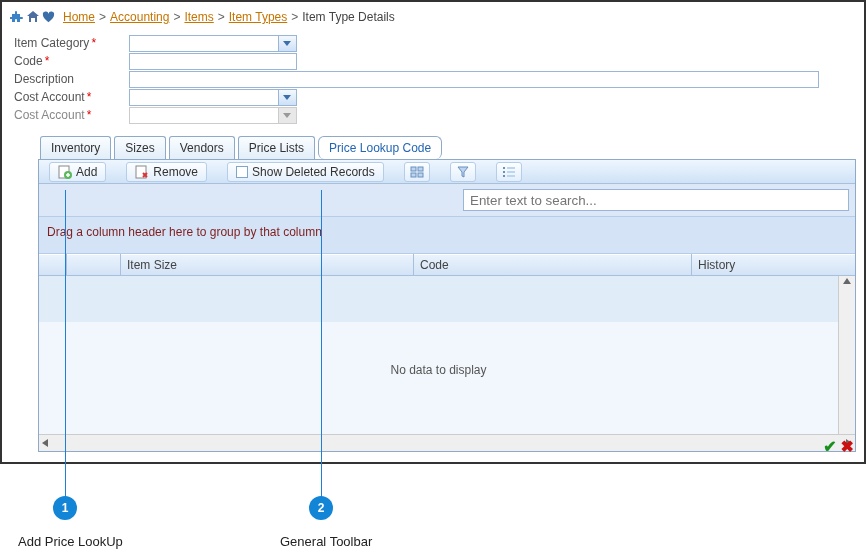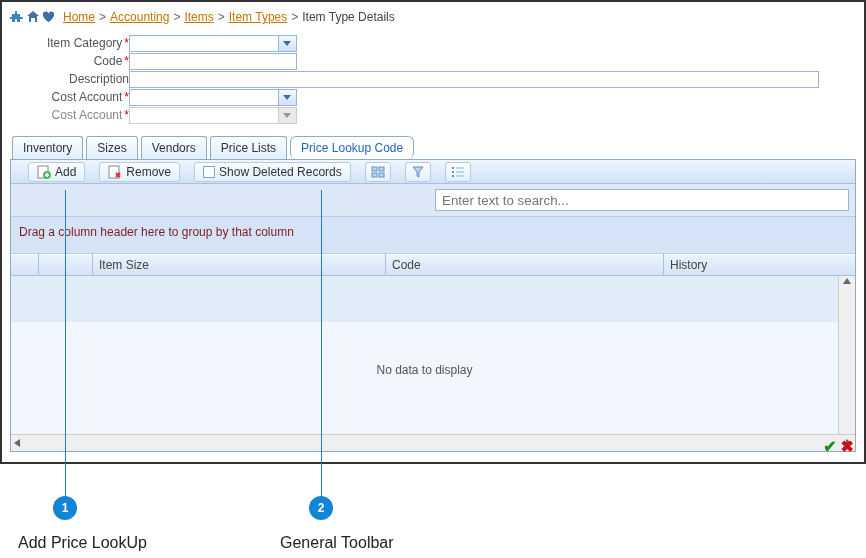--- a/index.html
+++ b/index.html
@@ -4,38 +4,38 @@
 <style>
 * { box-sizing: border-box; margin: 0; padding: 0; }
 body { font-family: Tahoma, Arial, sans-serif; font-size: 12px; color: #333; background: #fff; }
 .app { border: 2px solid #333; width: 866px; height: 464px; position: relative; background: #fff; padding: 6px 8px 8px 8px; }
 .breadcrumb { display: flex; align-items: flex-end; gap: 4px; padding: 2px 0 10px 0; color: #444; }
 .breadcrumb-icons { display: flex; align-items: center; gap: 2px; margin-right: 4px; }
 .bc-link { color: #c77400; text-decoration: underline; cursor: pointer; }
 .bc-sep { color: #666; }
 .bc-current { color: #444; }
 .form-area { display: flex; gap: 60px; padding: 0 4px 12px 4px; }
-.form-col { flex: 1; text-align: right; }
+.form-col { flex: 1; }
 .form-row { display: flex; align-items: center; height: 18px; margin-bottom: 0; }
 .form-label { width: 115px; color: #555; }
 .form-label.disabled { color: #888; }
 .req { color: #d00; margin-left: 2px; }
 .form-input { flex: 1; height: 17px; border: 1px solid #9ab6d6; background: #fff; position: relative; }
 .form-input.combo::after { content: ""; position: absolute; right: 0; top: 0; width: 17px; height: 15px; background: linear-gradient(#f3f8fe, #cde1f7); border-left: 1px solid #9ab6d6; }
 .form-input.combo .arrow { position: absolute; right: 5px; top: 5px; width: 0; height: 0; border-left: 4px solid transparent; border-right: 4px solid transparent; border-top: 5px solid #3a6fab; z-index: 2; }
 .form-input.combo.disabled::after { background: #e8e8e8; border-left: 1px solid #ccc; }
 .form-input.combo.disabled .arrow { border-top-color: #999; }
 .form-input.combo.disabled { border-color: #ccc; }
 .form-input.long { width: 690px; flex: none; }
-.tabs-wrap { padding: 0; }
+.tabs-wrap { padding: 0; margin-left: 28px; }
 .tabs { display: flex; gap: 3px; padding-left: 2px; }
 .tab { background: linear-gradient(#fafdff, #e2eef9); border: 1px solid #8fa9c9; border-bottom: none; padding: 4px 10px; color: #333; border-radius: 3px 3px 0 0; cursor: pointer; }
 .tab.active { background: #fff; color: #2366b5; position: relative; z-index: 2; border-radius: 6px; }
 .grid-panel { border: 1px solid #8fa9c9; background: #dce8f7; }
-.toolbar { display: flex; align-items: center; background: linear-gradient(#eef6ff, #cfe2f6); border-bottom: 1px solid #a9c0dd; height: 24px; padding: 0 17px; gap: 10px; }
+.toolbar { display: flex; align-items: center; background: linear-gradient(#eef6ff, #cfe2f6); border-bottom: 1px solid #a9c0dd; height: 24px; padding: 0 10px; gap: 16px; }
 .tbtn { display: flex; align-items: center; gap: 4px; padding: 2px 8px; border: 1px solid #b5cde8; border-radius: 3px; background: linear-gradient(#fcfeff, #e3effc); height: 20px; cursor: pointer; margin-right: 4px; }
 .tbtn.icon-only { padding: 2px 5px; }
 .tbtn .icon { width: 14px; height: 14px; }
 .toolbar .checkbox-lbl { display: inline-flex; align-items: center; gap: 4px; }
 .search-bar { display: flex; padding: 5px 6px; background: #dce8f7; border-bottom: 1px solid #b5cde8; }
 .search-bar .spacer { flex: 0 0 418px; }
 .search-input { flex: 1; height: 22px; border: 1px solid #9ab6d6; background: #fff; padding: 2px 6px; color: #888; }
 .group-zone { background: #d4e3f5; padding: 8px 8px 14px 8px; color: #7f1d1d; border-bottom: 1px solid #b5cde8; }
 .grid-head { display: flex; background: linear-gradient(#eaf3fd, #d3e3f6); border-top: 1px solid #fff; border-bottom: 1px solid #a9c0dd; height: 22px; align-items: center; }
 .gh-cell { border-right: 1px solid #a9c0dd; padding: 0 6px; color: #444; height: 22px; display: flex; align-items: center; }
@@ -52,21 +52,21 @@
 .hscroll .arrow { width:0;height:0;border-top:4px solid transparent;border-bottom:4px solid transparent;}
 .hscroll .arrow.left{border-right:6px solid #666;}
 .hscroll .arrow.right{border-left:6px solid #666;}
 .footer-actions { position: absolute; right: 10px; bottom: 6px; display: flex; gap: 4px; }
 .footer-actions .ok { color: #1a8f1a; font-size: 16px; font-weight: bold; }
 .footer-actions .cancel { color: #c11; font-size: 16px; font-weight: bold; }
 
 .callouts { position: relative; width: 866px; height: 94px; }
 .callout-line { position: absolute; width: 1px; background: #1f7ed8; }
 .callout-bubble { position: absolute; width: 24px; height: 24px; background: #1285d6; border-radius: 50%; color: #fff; font-weight: bold; display:flex; align-items:center; justify-content:center; font-size:12px; }
-.callout-label { position: absolute; color: #222; font-size: 16px; } 
+.callout-label { position: absolute; color: #222; font-size: 13px; } 
 </style>
 </head>
 <body>
 
 <div class="app">
 
   <div class="breadcrumb">
     <span class="breadcrumb-icons">
       <svg width="14" height="14" viewBox="0 0 14 14">
           <path fill="#3b82c7" d="M2 4h3V2a1 1 0 0 1 2 0v2h3v3h2a1 1 0 0 1 0 2h-2v3H7v-2a1 1 0 0 0-2 0v2H2V9H0a1 1 0 0 1 0-2h2z"></path>

